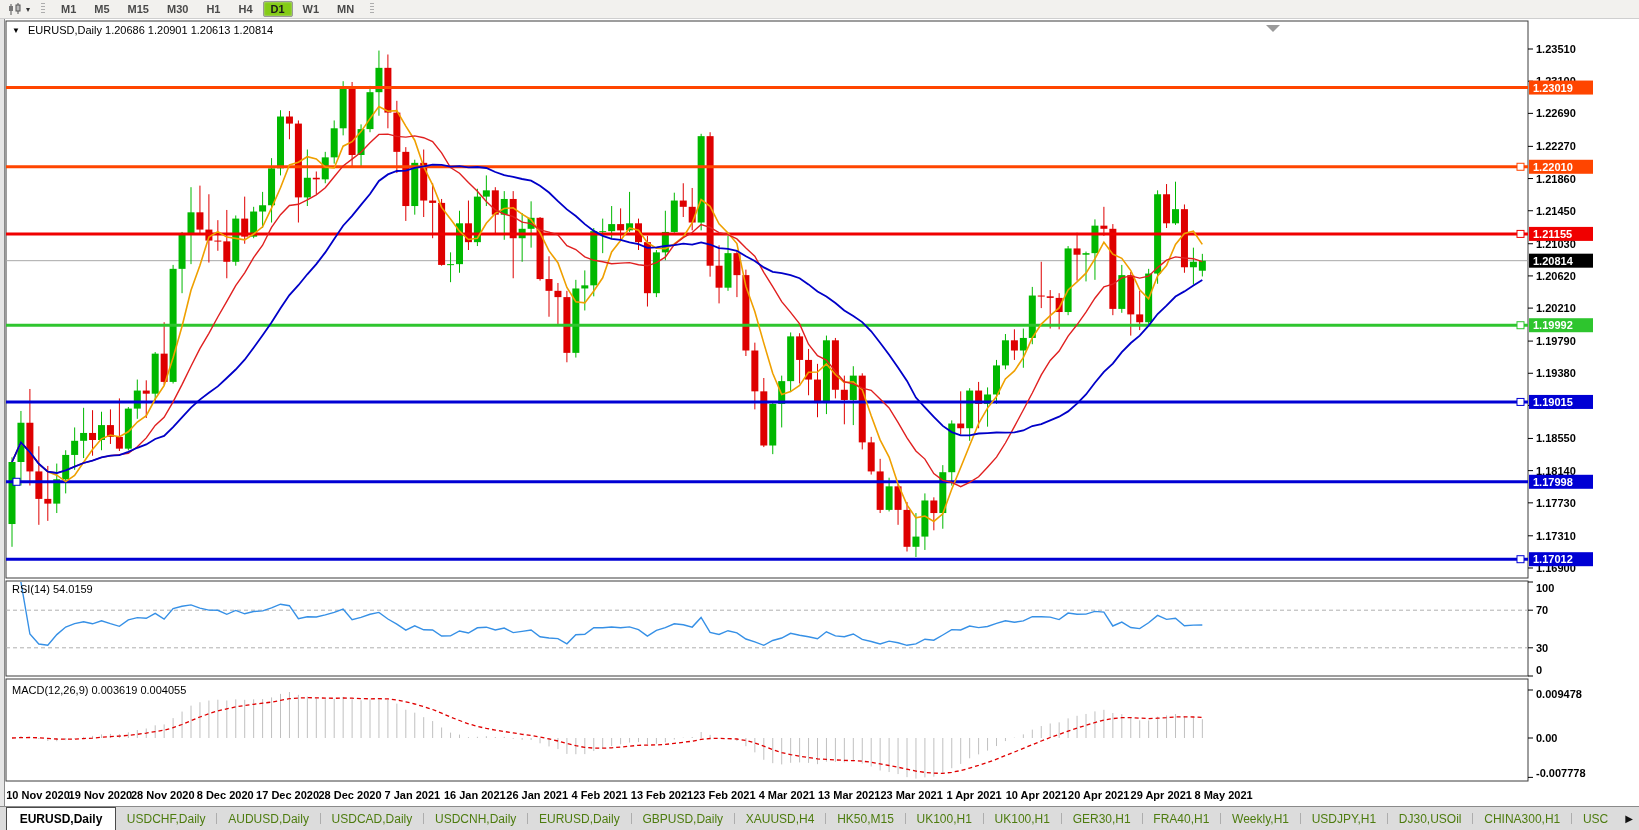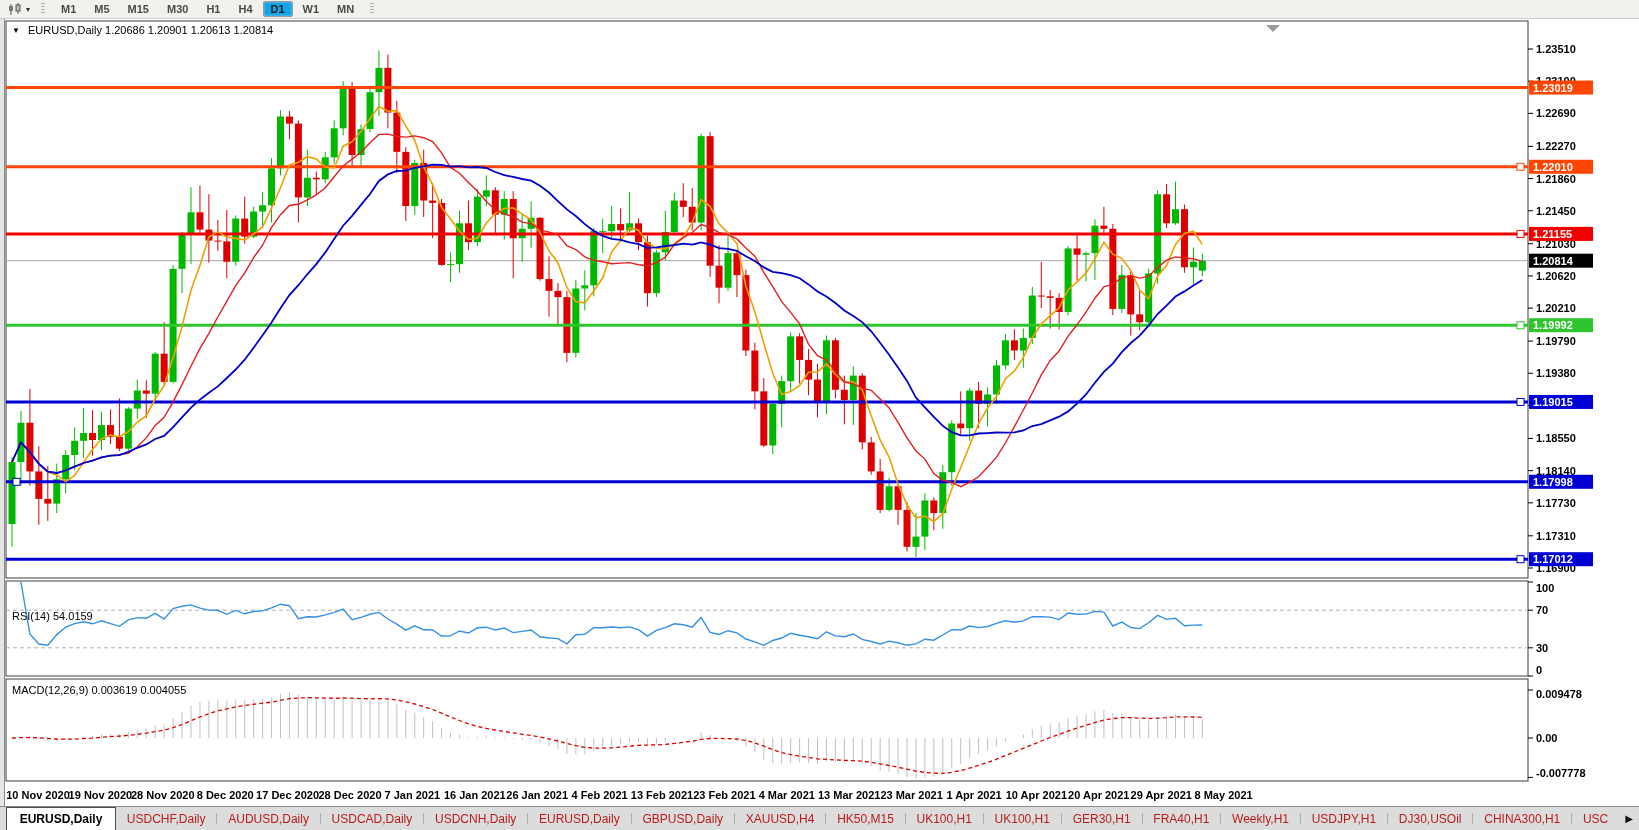--- a/index.html
+++ b/index.html
@@ -2,29 +2,29 @@
 <html><head>
 <meta charset="utf-8">
 <style>
   html,body{margin:0;padding:0}
   body{width:1639px;height:830px;background:#fff;font-family:"Liberation Sans",sans-serif;overflow:hidden;position:relative}
   #toolbar{position:absolute;left:0;top:0;width:1639px;height:19px;background:#F2F1EE;border-bottom:1px solid #CFCFCF;display:flex;align-items:center;font-size:11px;color:#444;z-index:3;box-sizing:border-box}
   #chart-type-btn{display:flex;align-items:center;padding:1px 4px;margin-left:3px}
   .caret{font-size:8px;color:#333;margin-left:3px}
   .grip{width:4px;height:12px;margin:0 7px;background:repeating-linear-gradient(to bottom,#ADADAD 0 1px,rgba(0,0,0,0) 1px 3px)}
   .tfbtn{padding:1px 7px;font-weight:700;color:#4A4A4A;border:1px solid rgba(0,0,0,0);border-radius:2px;margin:0 1px}
-  .tfbtn.active{background:#0ea5e9;border-color:#9A9A9A;box-shadow:inset 0 0 2px #CFCFCF;color:#1A1A1A}
+  .tfbtn.active{background:#84cc16;border-color:#9A9A9A;box-shadow:inset 0 0 2px #CFCFCF;color:#1A1A1A}
   .overlay-label{position:absolute;font-size:11px;font-weight:400;color:#000;z-index:2;white-space:nowrap}
   #chart-title{left:12px;top:24px}
-  #rsi-label{left:12px;top:610px}
+  #rsi-label{left:12px;top:583px}
   #macd-label{left:12px;top:684px}
   .collapse{font-size:8px;vertical-align:1px;margin-right:5px}
   #chart-svg{position:absolute;left:0;top:0;z-index:1}
   #tabbar{position:absolute;left:0;top:806px;width:1639px;height:24px;background:#DCDCDC;border-top:1px solid #8A8A8A;display:flex;align-items:stretch;font-size:12px;z-index:3;box-sizing:border-box}
-  .tab{display:flex;align-items:center;justify-content:center;padding:0 8px;color:#b91c1c;flex:1 1 auto;white-space:nowrap;overflow:hidden}
+  .tab{display:flex;align-items:center;justify-content:center;padding:0 8px;color:#4d7c0f;flex:1 1 auto;white-space:nowrap;overflow:hidden}
   .tab.active{background:#FFF;border:1px solid #4A4A4A;border-bottom:none;color:#000;font-weight:700;flex:0 0 auto;min-width:92px;margin-left:6px}
   .tabsep{width:1px;background:#ADADAD;margin:6px 0;flex:0 0 auto}
   .scrollbtn{width:20px;display:flex;align-items:center;justify-content:center;color:#111;font-size:10px;flex:0 0 auto}
 </style>
 </head>
 <body>
 
 <div id="toolbar">
   <div id="chart-type-btn">
     <svg width="16" height="13">

